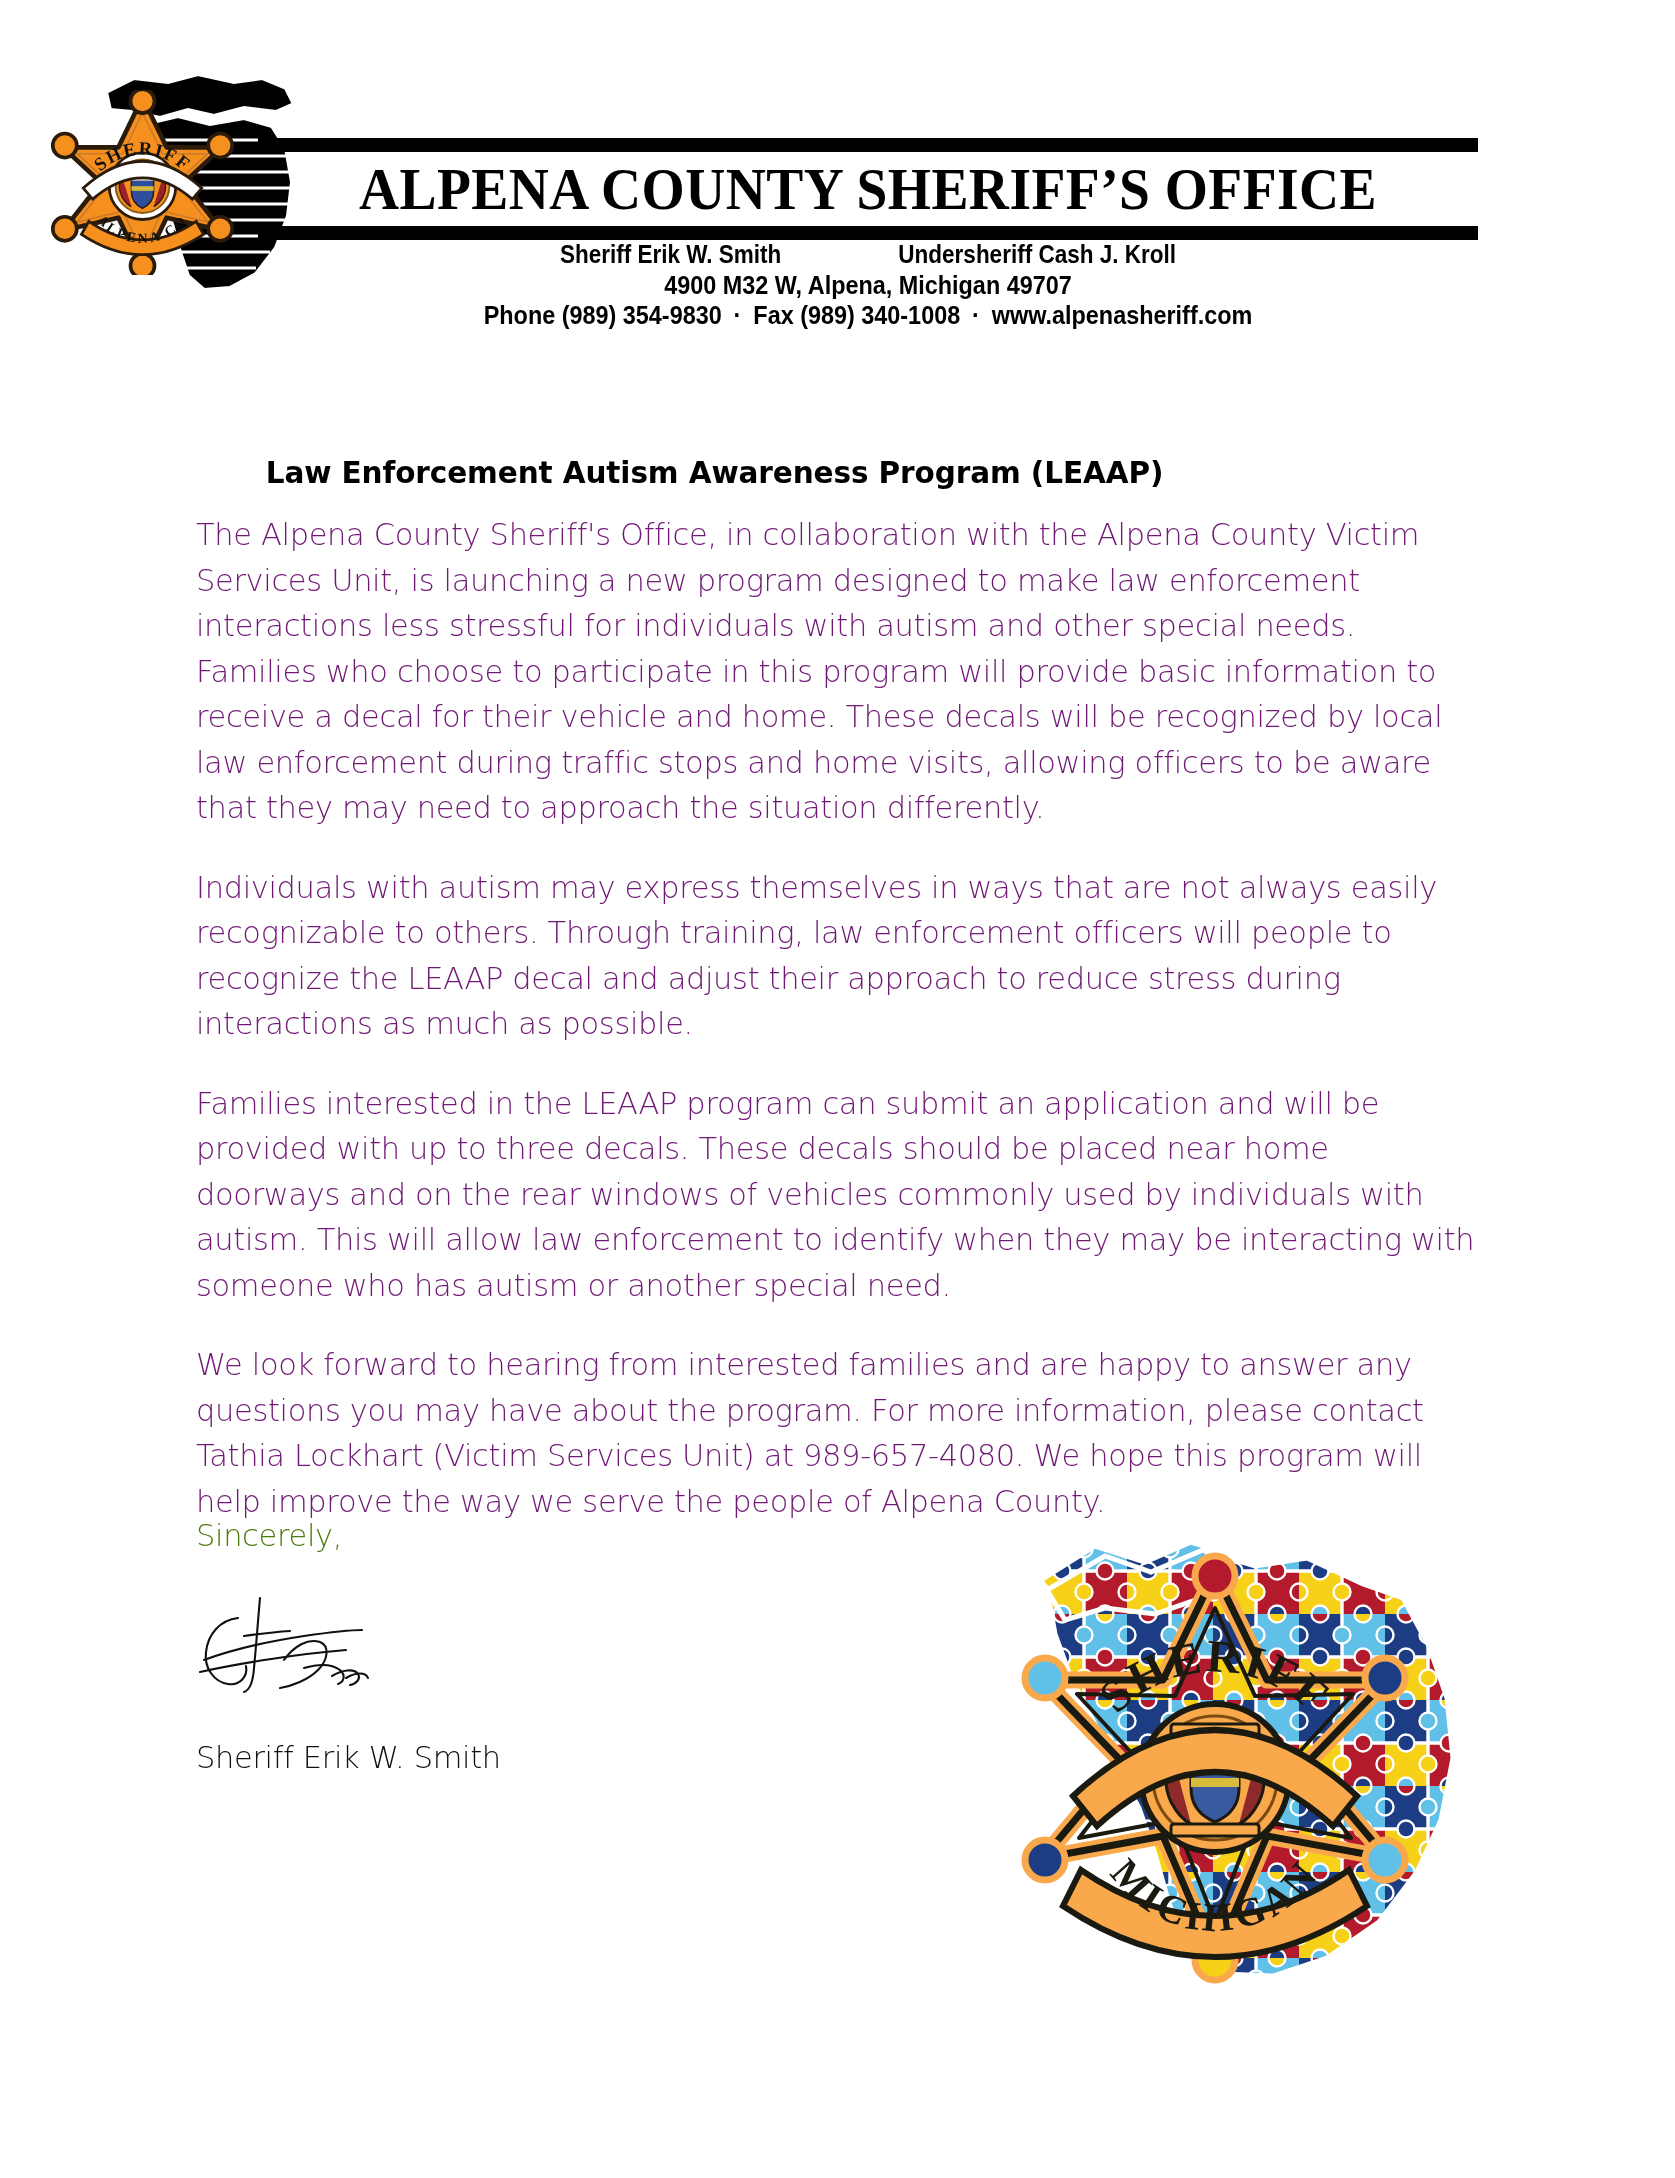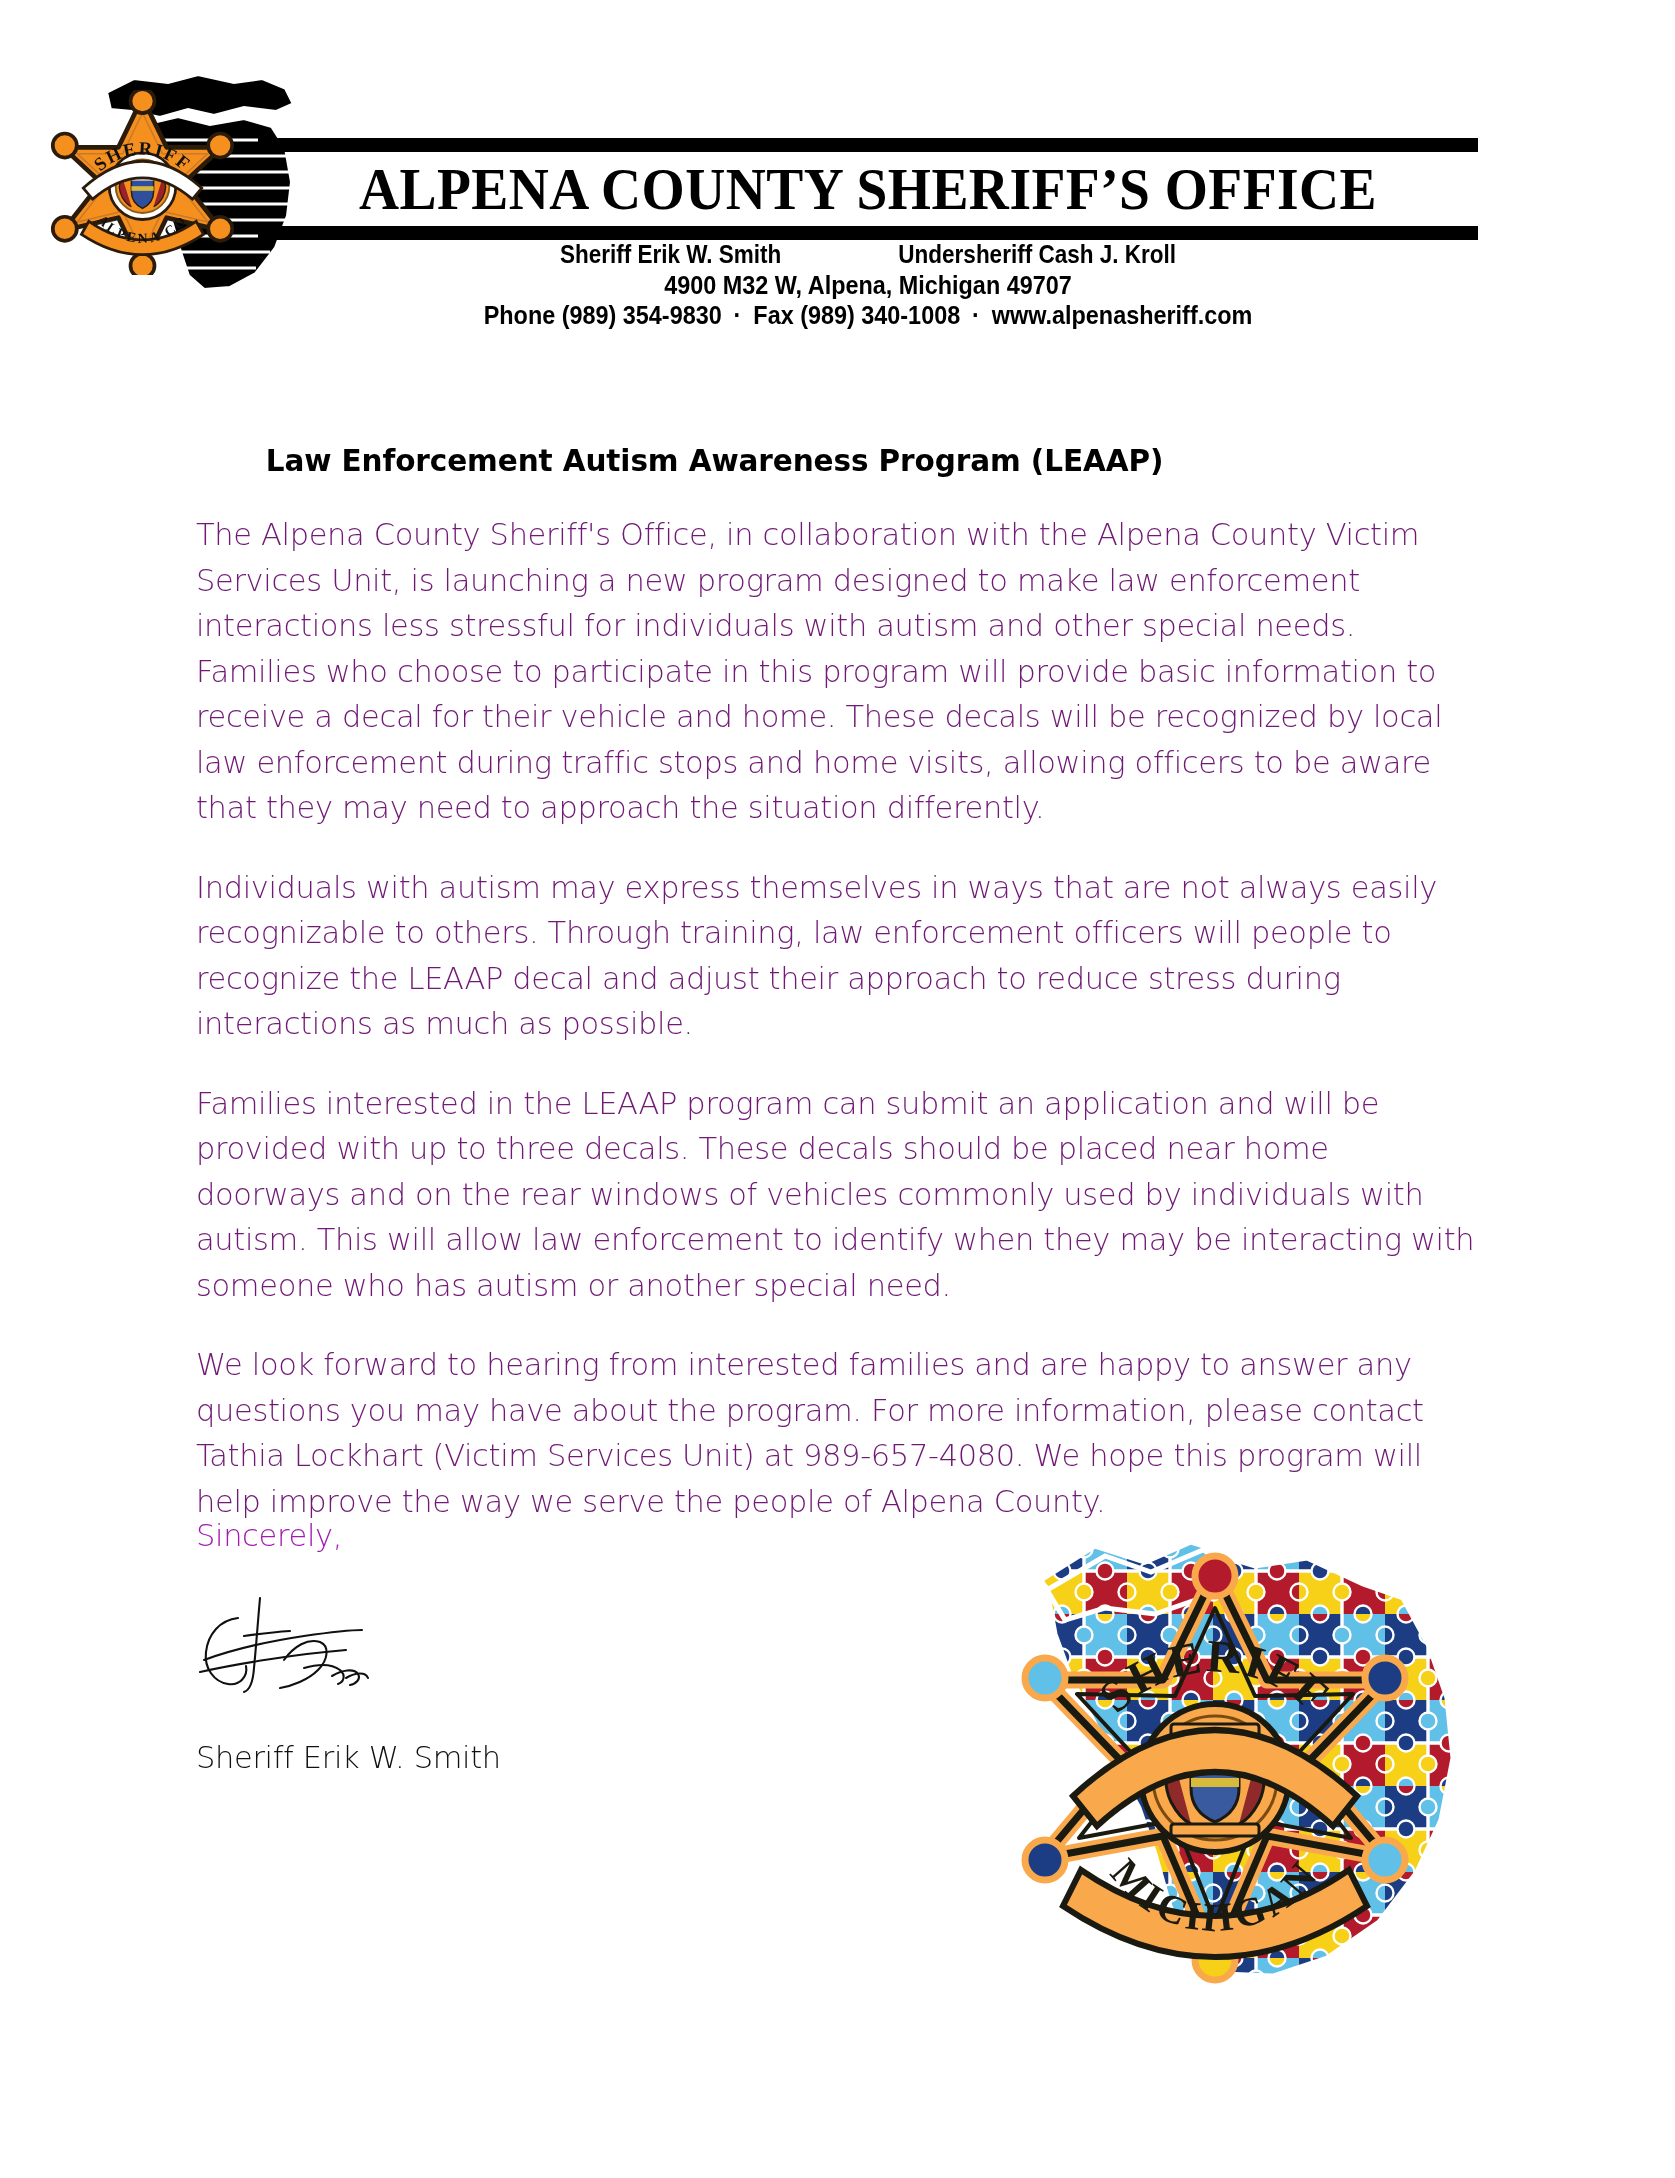--- a/index.html
+++ b/index.html
@@ -111,21 +111,21 @@
     line-height: 1.2;
     transform: scaleX(0.9);
     white-space: nowrap;
   }
   .dotsep { padding: 0 6px; }
 
   
   .doc-title {
     position: absolute;
     left: 0;
-    top: 444px;
+    top: 456px;
     width: 1429px;
     text-align: center;
     font-family: "DejaVu Sans", sans-serif;
     font-weight: bold;
     font-size: 29.5px;
     letter-spacing: -0.1px;
   }
 
   .letter-body {
     position: absolute;
@@ -145,21 +145,21 @@
   .letter-body p:last-child { margin-bottom: 4px; }
 
   .closing {
     position: absolute;
     left: 196px;
     top: 1518px;
     font-family: "DejaVu Sans", sans-serif;
     font-weight: 300;
     font-size: 30.5px;
     letter-spacing: -0.35px;
-    color: #a21caf;
+    color: #4d7c0f;
   }
   .signature-img {
     position: absolute;
     left: 186px;
     top: 1572px;
     width: 290px;
     height: 135px;
   }
   .signer-name {
     position: absolute;

